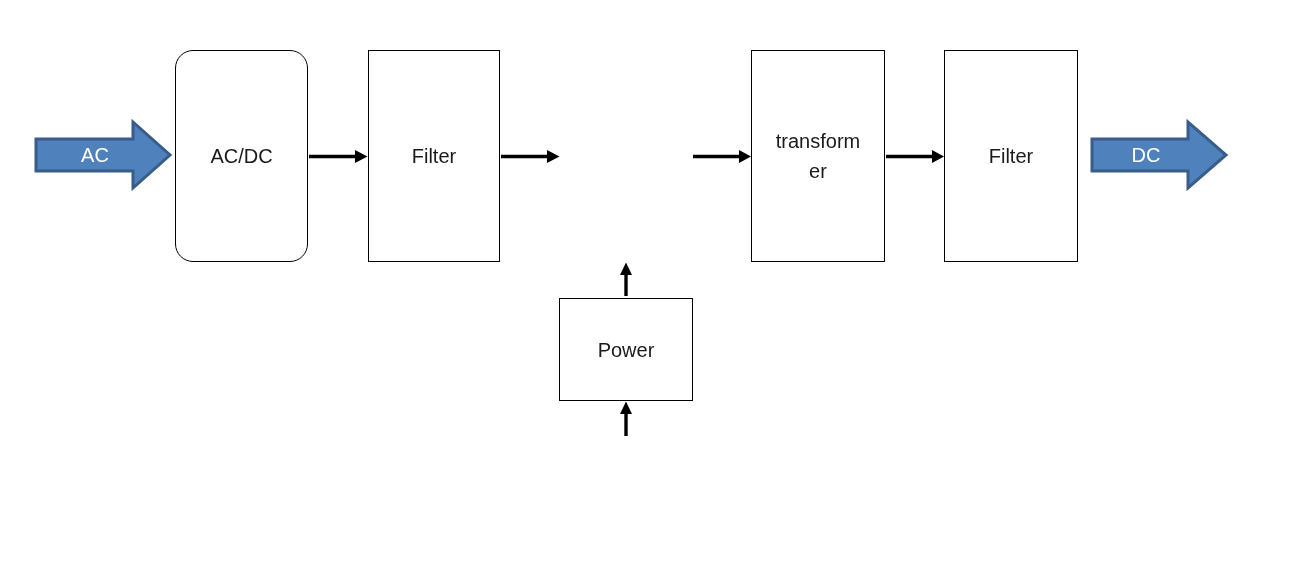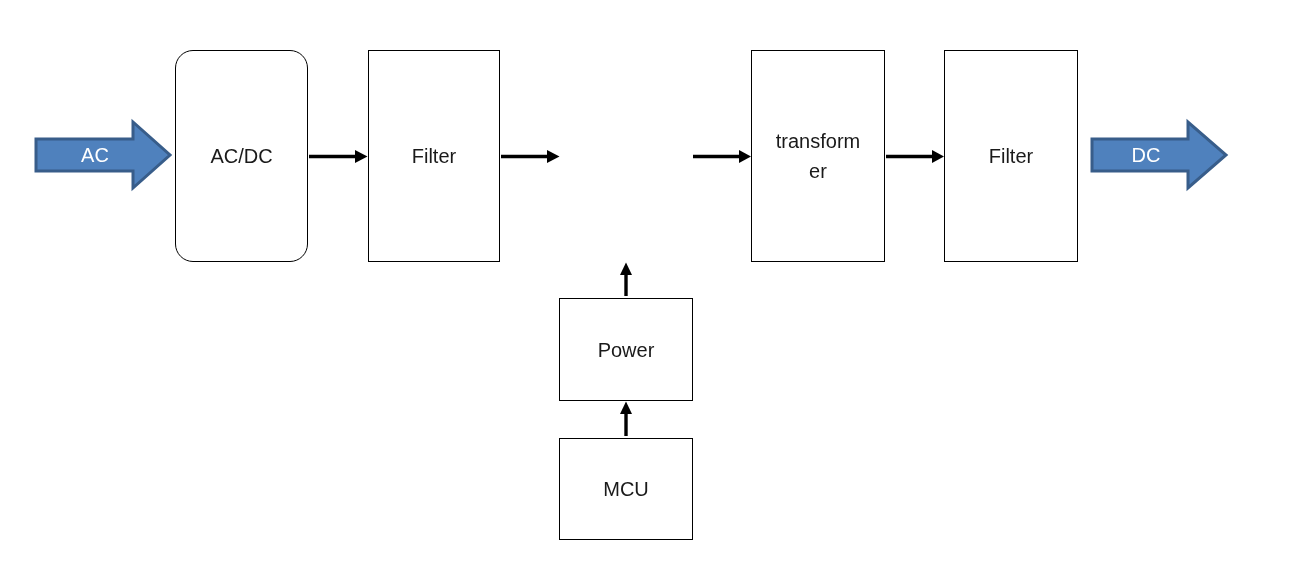--- a/index.html
+++ b/index.html
@@ -129,17 +129,14 @@
   </div>
 
   <div class="box main-box" id="box-filter2">
     <span class="box-label">Filter</span>
   </div>
 
   <div class="box" id="box-driver">
     <span class="box-label">Power</span>
   </div>
 
-  <div class="box" id="box-mcu">
-    <span class="box-label">MCU</span>
-  </div>
 
 </div>
 
 </body></html>

